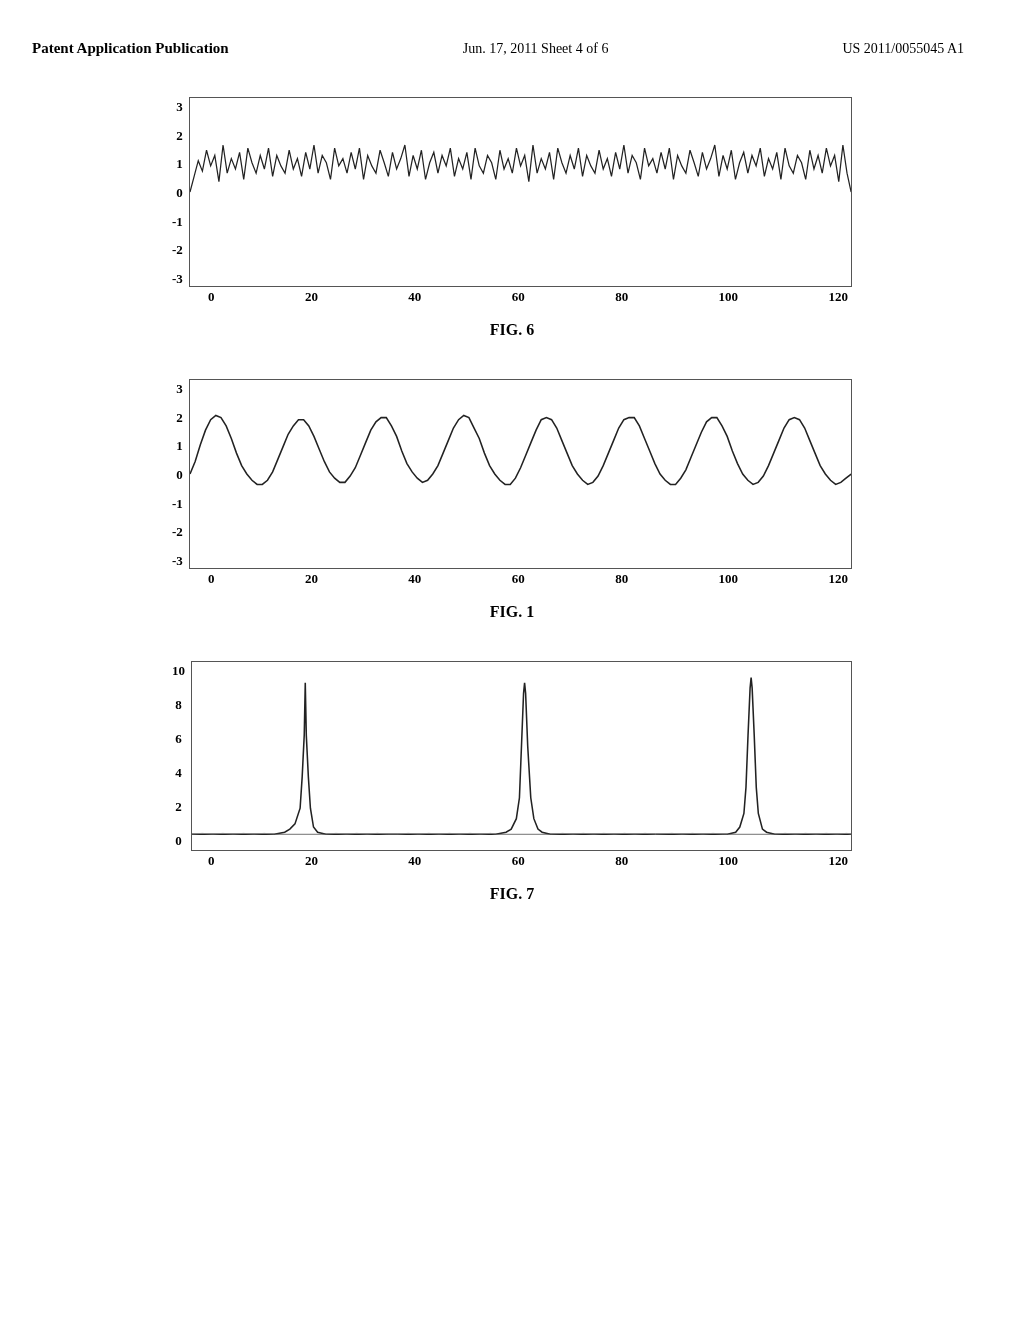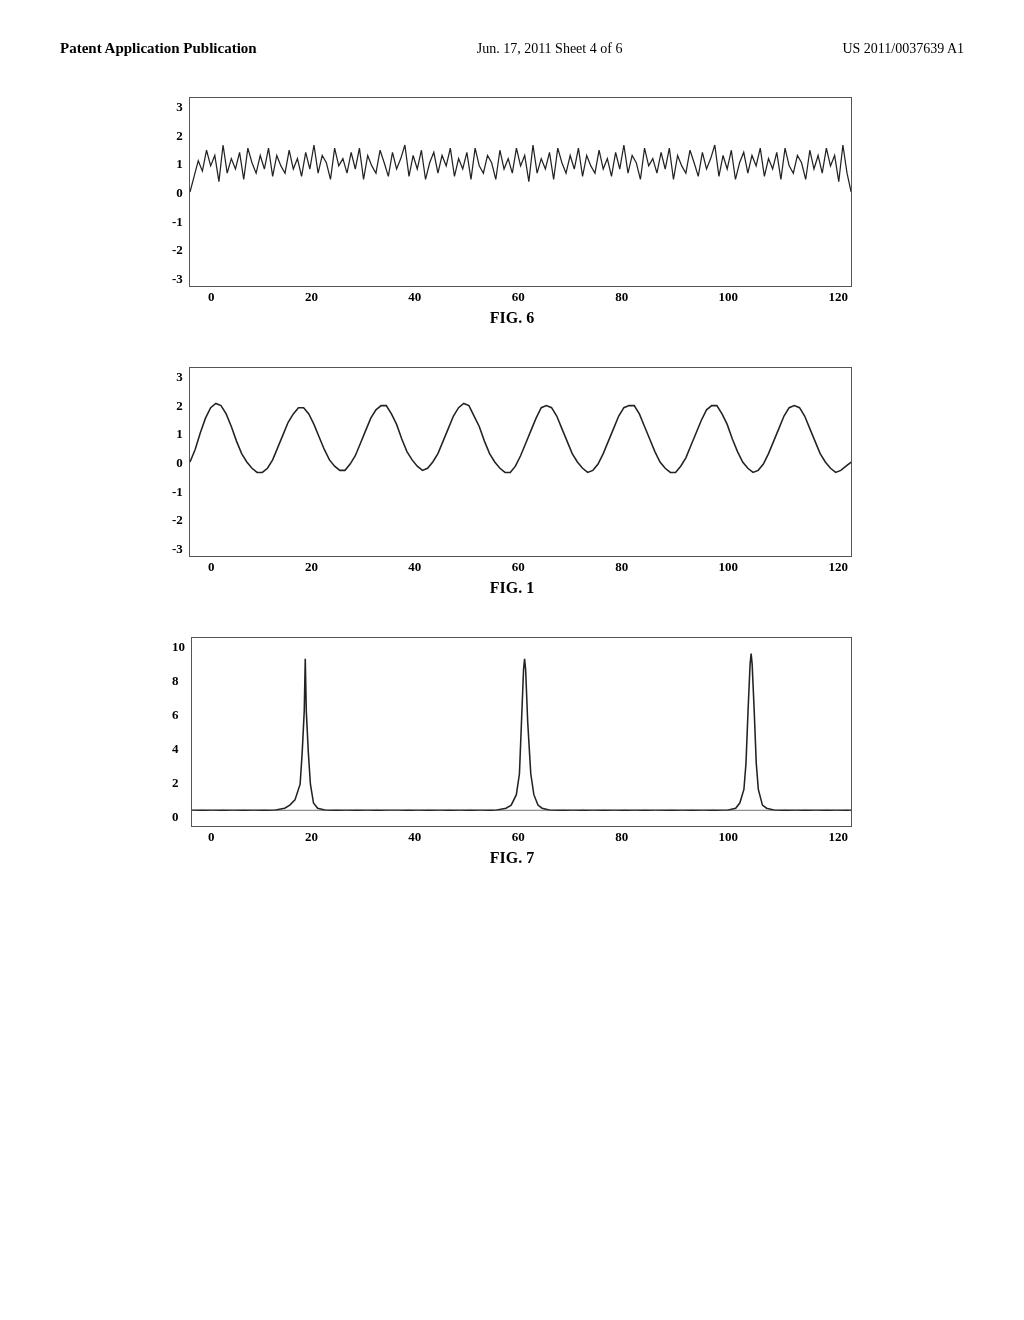--- a/index.html
+++ b/index.html
@@ -7,21 +7,21 @@
       background: #fff;
       font-family: 'Times New Roman', Times, serif;
       width: 1024px;
       min-height: 1320px;
       position: relative;
     }
     .header {
       display: flex;
       justify-content: space-between;
       align-items: flex-end;
-      padding: 40px 60px 20px 60px;
+      padding: 40px 60px 20px 32px;
       font-size: 14px;
     }
     .header-left {
       font-weight: bold;
       font-size: 15px;
     }
     .header-center {
       font-size: 14px;
     }
     .header-right {
@@ -36,21 +36,21 @@
     }
     .figure-container {
       display: flex;
       flex-direction: column;
       align-items: center;
       width: 100%;
     }
     .figure-caption {
       font-size: 16px;
       font-weight: bold;
-      margin-top: 4px;
+      margin-top: 16px;
       text-align: center;
     }
     .chart-wrapper {
       display: flex;
       align-items: stretch;
       width: 680px;
       height: 190px;
     }
     .y-axis-labels {
       display: flex;
@@ -91,35 +91,35 @@
     .chart-wrapper-fig8 {
       display: flex;
       align-items: stretch;
       width: 680px;
       height: 190px;
     }
     .y-axis-labels-fig8 {
       display: flex;
       flex-direction: column;
       justify-content: space-between;
-      align-items: flex-start;
+      align-items: center;
       padding-right: 6px;
       font-size: 13px;
       font-weight: bold;
       padding-bottom: 2px;
       padding-top: 2px;
     }
   </style>
 </head>
 <body>
 
 <div class="header">
   <span class="header-left">Patent Application Publication</span>
   <span class="header-center">Jun. 17, 2011   Sheet 4 of 6</span>
-  <span class="header-right">US 2011/0037639 A1</span>
+  <span class="header-right">US 2011/0055045 A1</span>
 </div>
 
 <div class="content">
 
   <div class="figure-container">
     <div class="chart-wrapper">
       <div class="y-axis-labels">
         <span>3</span>
         <span>2</span>
         <span>1</span>

